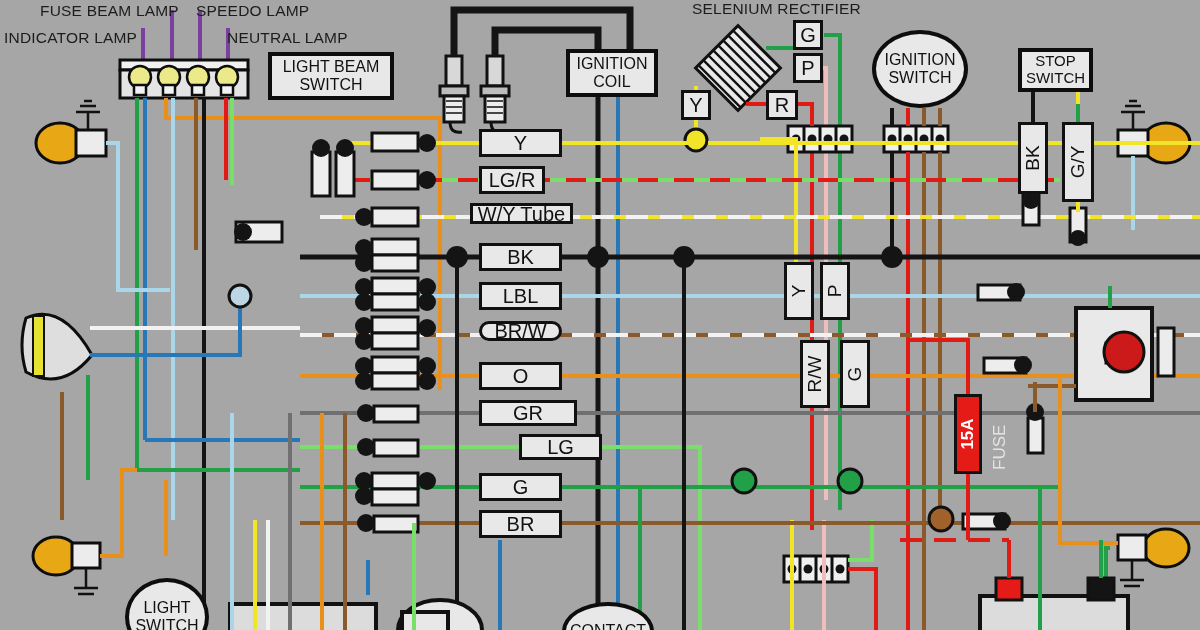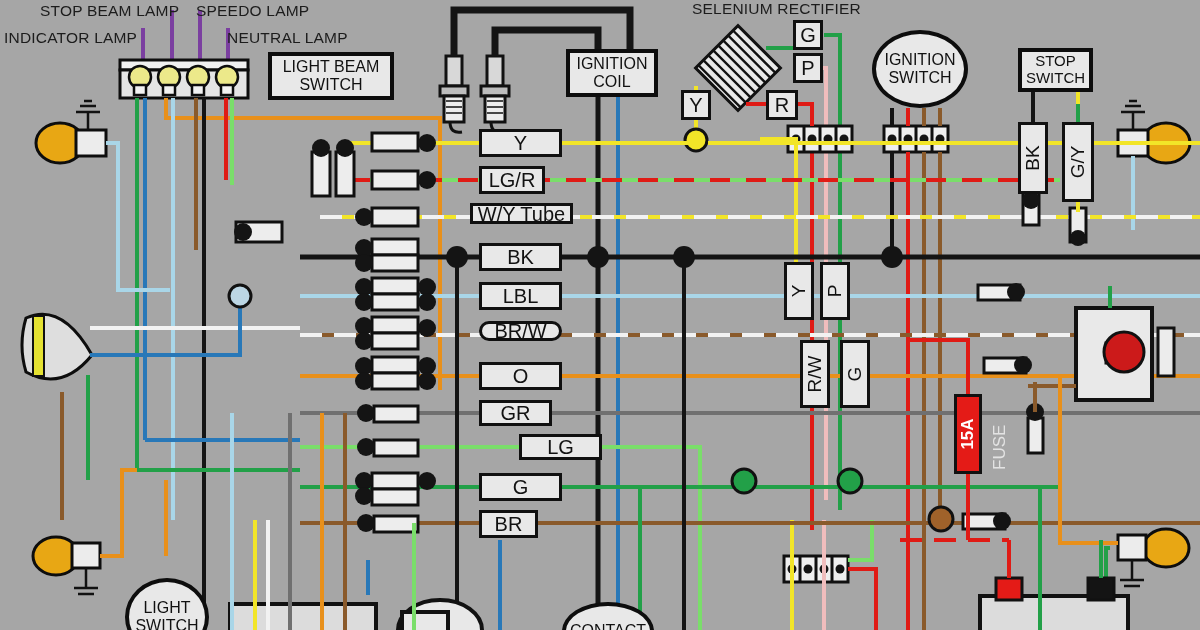--- a/index.html
+++ b/index.html
@@ -439,21 +439,21 @@
 
     <path class="w r" d="M968 380 L968 394"></path>
     <path class="w r" d="M968 474 L968 540"></path>
     <path class="w r" d="M908 340 L968 340 L968 394"></path>
 
     <path class="w br" d="M1035 382 L1035 412"></path>
 
   </svg>
 
   <div class="hdr-label" style="left:4px;top:30px;">INDICATOR LAMP</div>
-  <div class="hdr-label" style="left:40px;top:3px;">STOP BEAM LAMP</div>
+  <div class="hdr-label" style="left:40px;top:3px;">FUSE BEAM LAMP</div>
   <div class="hdr-label" style="left:196px;top:3px;">SPEEDO LAMP</div>
   <div class="hdr-label" style="left:227px;top:30px;">NEUTRAL LAMP</div>
   <div class="hdr-label" style="left:692px;top:1px;">SELENIUM RECTIFIER</div>
 
   <div class="compbox" style="left:268px;top:52px;width:126px;height:48px;">
     <span style="white-space:pre-line;">LIGHT BEAM
 SWITCH</span>
   </div>
   <div class="compbox" style="left:566px;top:49px;width:92px;height:48px;">
     <span style="white-space:pre-line;">IGNITION
@@ -489,30 +489,30 @@
   </div>
   <div class="boxlbl wirelbl" style="left:479px;top:282px;width:83px;height:28px;">
     <span>LBL</span>
   </div>
   <div class="boxlbl wirelbl" style="left:479px;top:321px;width:83px;height:20px;border-radius:13px;">
     <span>BR/W</span>
   </div>
   <div class="boxlbl wirelbl" style="left:479px;top:362px;width:83px;height:28px;">
     <span>O</span>
   </div>
-  <div class="boxlbl wirelbl" style="left:479px;top:400px;width:73px;height:26px;">
+  <div class="boxlbl wirelbl" style="left:479px;top:400px;width:98px;height:26px;">
     <span>GR</span>
   </div>
   <div class="boxlbl wirelbl" style="left:479px;top:434px;width:83px;height:26px;margin-left:40px;">
     <span>LG</span>
   </div>
   <div class="boxlbl wirelbl" style="left:479px;top:473px;width:83px;height:28px;">
     <span>G</span>
   </div>
-  <div class="boxlbl wirelbl" style="left:479px;top:510px;width:59px;height:28px;">
+  <div class="boxlbl wirelbl" style="left:479px;top:510px;width:83px;height:28px;">
     <span>BR</span>
   </div>
 
   <div class="boxlbl wirelbl" style="left:681px;top:90px;width:30px;height:30px;">
     <span>Y</span>
   </div>
   <div class="boxlbl wirelbl" style="left:793px;top:20px;width:30px;height:30px;">
     <span>G</span>
   </div>
   <div class="boxlbl wirelbl" style="left:793px;top:53px;width:30px;height:30px;">

